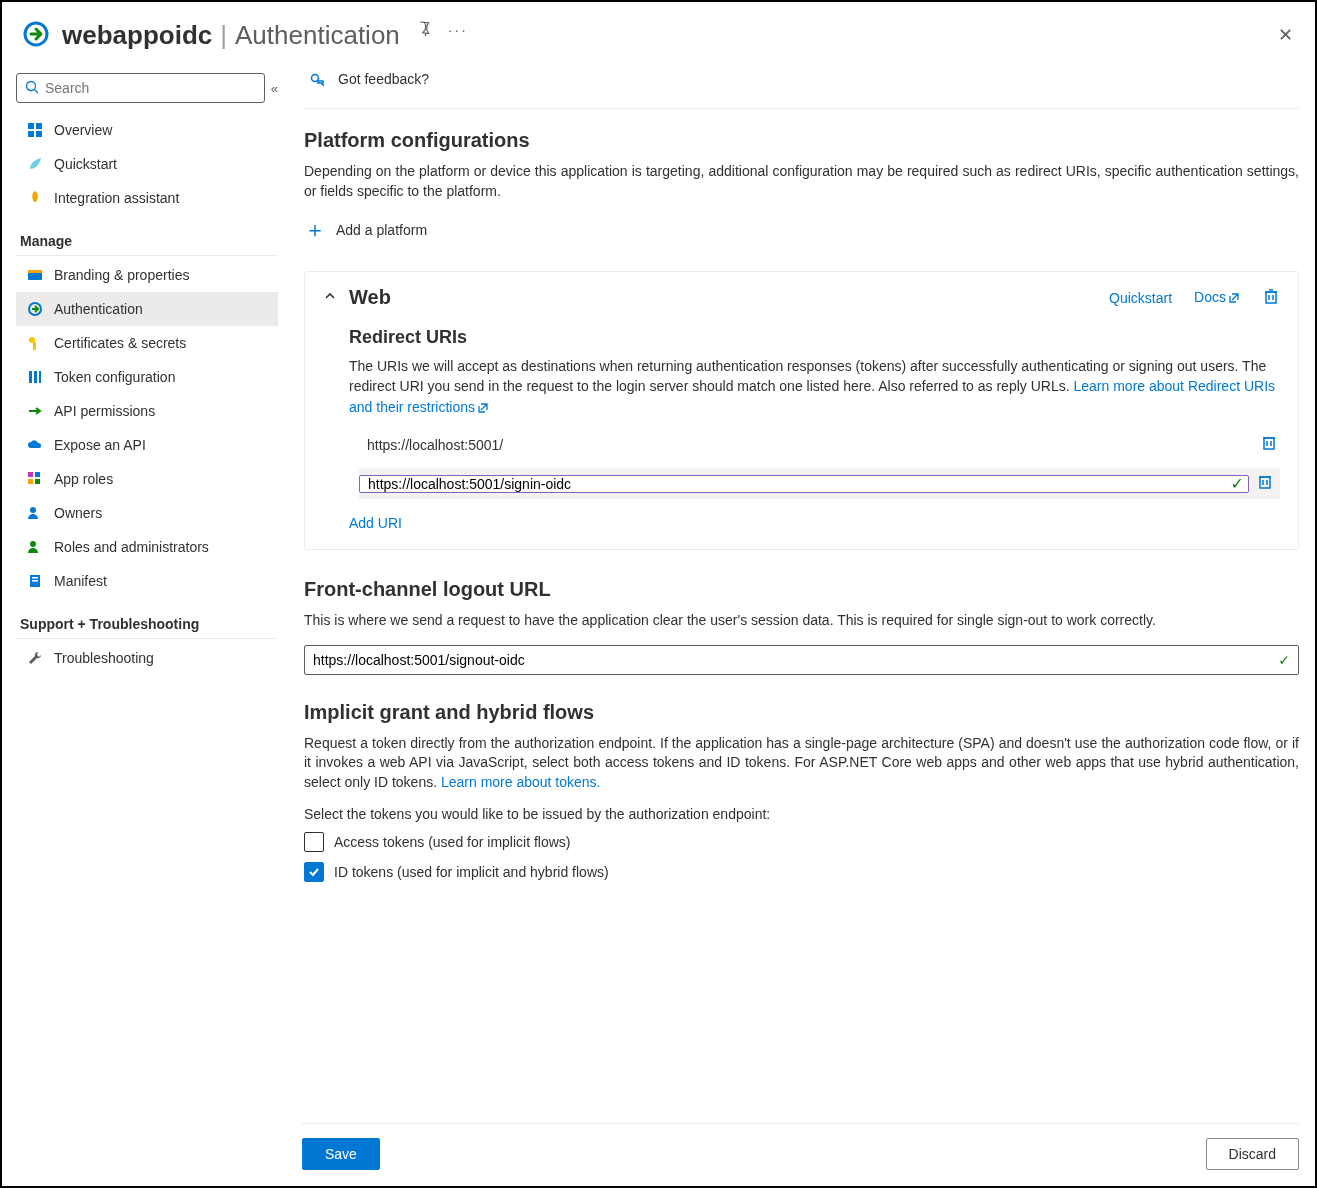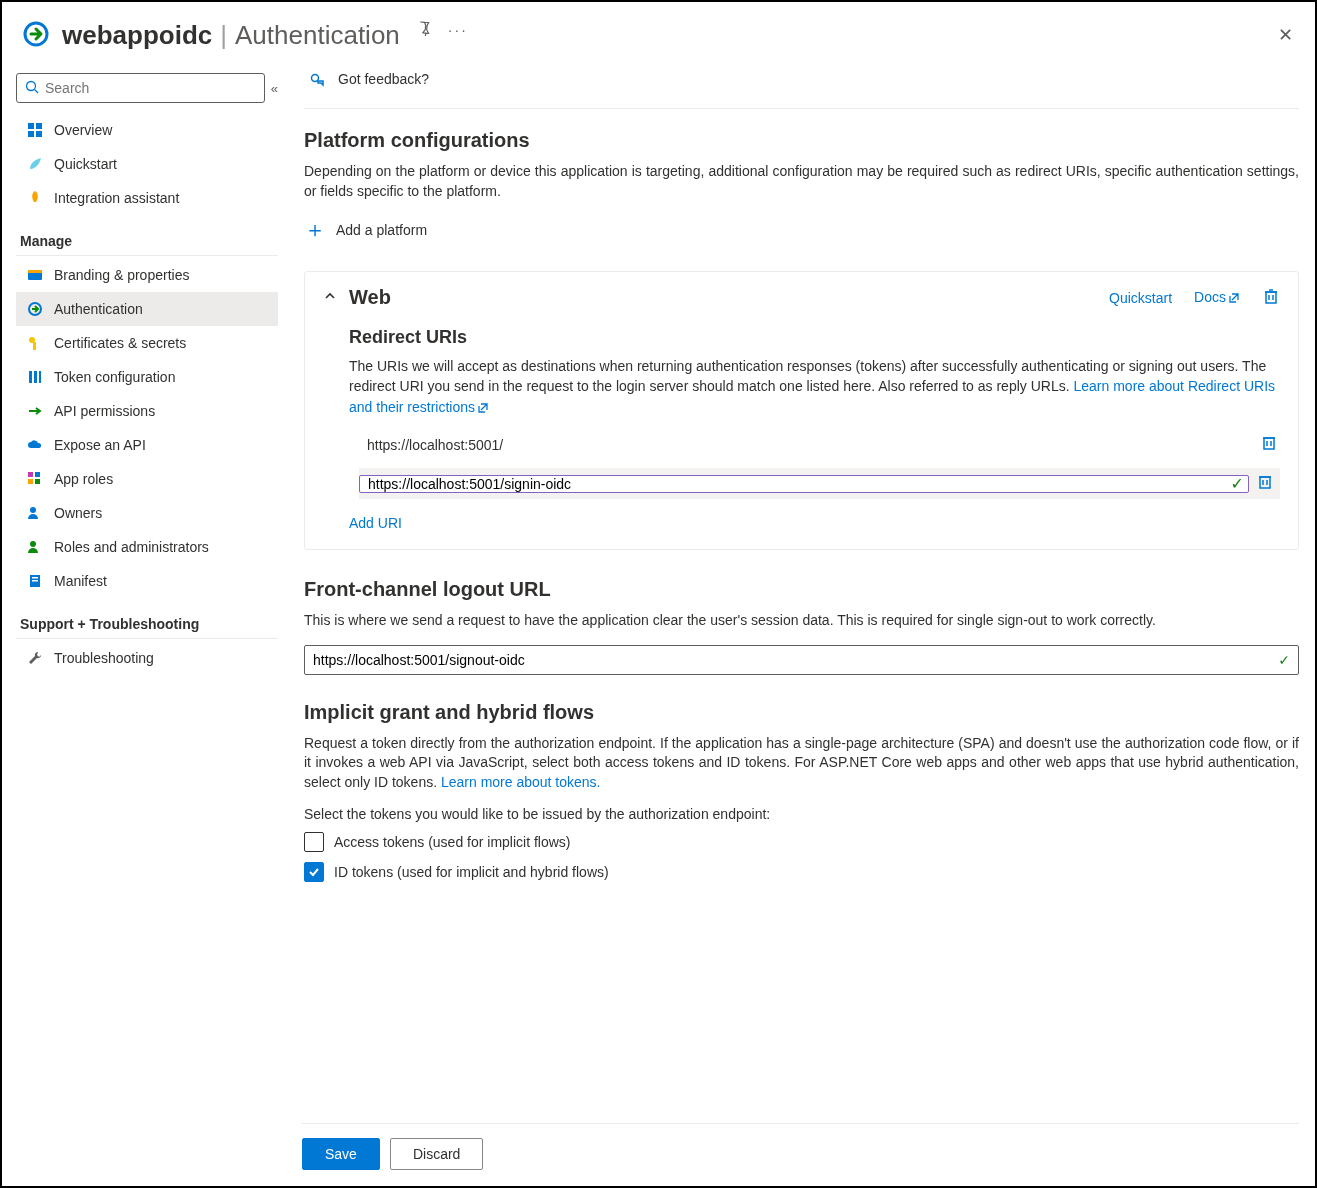--- a/index.html
+++ b/index.html
@@ -109,21 +109,21 @@
   .cb {
     width: 20px; height: 20px; border: 1px solid #323130; border-radius: 2px;
     display: flex; align-items: center; justify-content: center; cursor: pointer;
     flex-shrink: 0;
   }
   .cb.checked { background: #0078d4; border-color: #0078d4; color: #fff; }
 
   .footer {
     position: absolute; left: 300px; right: 16px; bottom: 0;
     border-top: 1px solid #edebe9; padding: 14px 0 16px 0;
-    display: flex; gap: 10px; background: #fff;
+    display: flex; gap: 10px; background: #fff; justify-content: space-between;
   }
   .btn {
     height: 32px; padding: 0 22px; font-size: 14px; font-family: inherit;
     border-radius: 2px; cursor: pointer;
   }
   .btn.primary { background: #0078d4; border: 1px solid #0078d4; color: #fff; }
   .btn.default { background: #fff; border: 1px solid #8a8886; color: #323130; }
   .ext-svg { display: inline-block; vertical-align: -2px; margin-left: 2px; }
 </style>
 </head>

